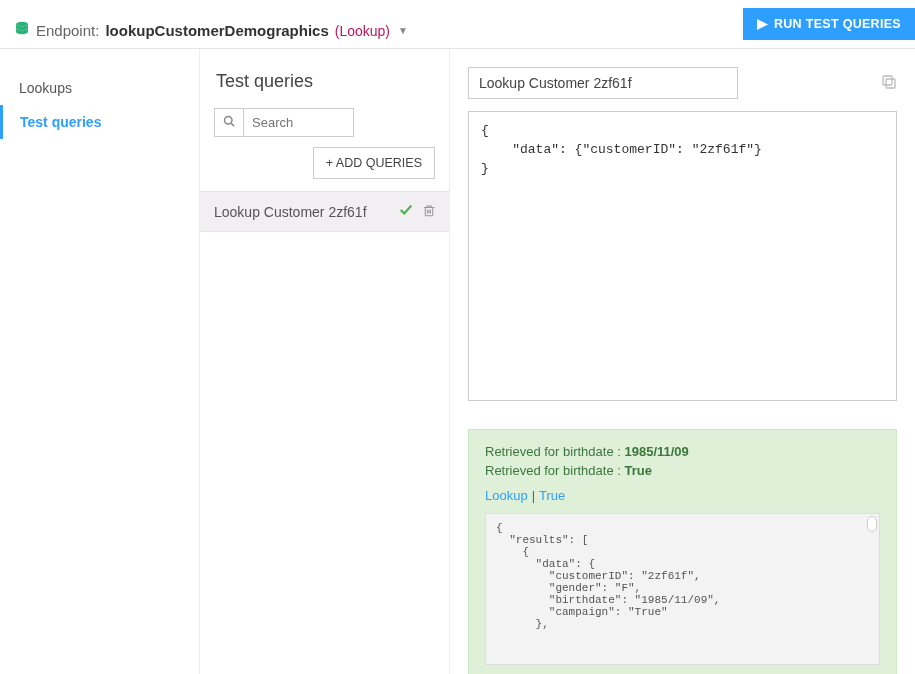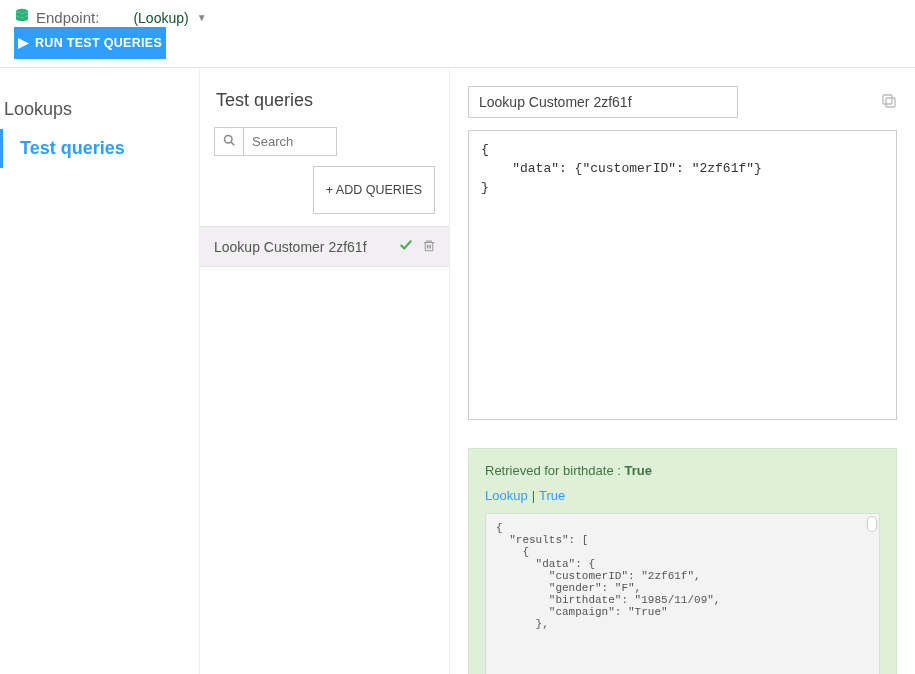--- a/index.html
+++ b/index.html
@@ -1,36 +1,36 @@
 <!DOCTYPE html>
 <html><head>
 <meta charset="utf-8">
 <style>
 * { box-sizing: border-box; margin: 0; padding: 0; }
 body { font-family: -apple-system, BlinkMacSystemFont, "Segoe UI", Helvetica, Arial, sans-serif; font-size: 13px; color: #444; background: #fff; }
-.topbar { display: flex; align-items: flex-start; justify-content: space-between; padding: 8px 0 8px 14px; border-bottom: 1px solid #e5e5e5; flex-direction: column; }
+.topbar { display: flex; align-items: flex-end; justify-content: space-between; padding: 8px 0 8px 14px; border-bottom: 1px solid #e5e5e5; }
 .topbar-left { display: flex; align-items: center; gap: 6px; }
 .db-icon { color: #2ab27b; }
 .endpoint-label { color: #666; font-size: 15px; }
 .endpoint-name { font-weight: 600; color: #333; font-size: 15px; }
-.endpoint-type { color: #14532d; font-size: 14px; margin-left: 28px; }
+.endpoint-type { color: #be185d; font-size: 14px; }
 .chev { color: #888; font-size: 10px; margin-left: 2px; }
-.run-btn { background: #2e9fff; color: #fff; border: none; padding: 9px 4px; font-size: 12.5px; font-weight: 600; letter-spacing: 0.3px; cursor: pointer; display: flex; align-items: center; gap: 6px; }
+.run-btn { background: #2e9fff; color: #fff; border: none; padding: 9px 14px; font-size: 12.5px; font-weight: 600; letter-spacing: 0.3px; cursor: pointer; display: flex; align-items: center; gap: 6px; }
 .run-btn svg { width: 11px; height: 11px; }
 .shell { display: flex; height: calc(674px - 43px); }
 .sidebar { width: 200px; border-right: 1px solid #eee; padding-top: 22px; }
-.side-item { padding: 9px 4px; color: #555; cursor: pointer; font-size: 18px; }
+.side-item { padding: 9px 19px; color: #555; cursor: pointer; font-size: 14px; }
 .side-item.active { color: #2e9fff; font-weight: 600; border-left: 3px solid #2e9fff; padding-left: 17px; }
 .main { flex: 1; display: flex; }
 .qcol { width: 250px; border-right: 1px solid #eee; display: flex; flex-direction: column; }
 .qcol h2 { font-size: 18px; font-weight: 400; color: #444; padding: 22px 16px 16px; }
-.searchwrap { margin: 0 14px 10px; border: 1px solid #ccc; display: flex; align-items: center; width: 123px; }
+.searchwrap { margin: 0 14px 10px; border: 1px solid #ccc; display: flex; align-items: center; width: 140px; }
 .searchwrap .sicon { padding: 6px 8px; color: #888; border-right: 1px solid #ccc; }
 .searchwrap input { border: none; outline: none; padding: 6px 8px; font-size: 13px; width: 100%; }
-.addq { margin: 0 14px 12px auto; border: 1px solid #ccc; background: #fff; padding: 16px 12px; font-size: 12.5px; color: #444; cursor: pointer; }
+.addq { margin: 0 14px 12px auto; border: 1px solid #ccc; background: #fff; padding: 8px 12px; font-size: 12.5px; color: #444; cursor: pointer; }
 .qitem { background: #f1eff1; padding: 11px 14px; display: flex; align-items: center; justify-content: space-between; border-top: 1px solid #e5e5e5; border-bottom: 1px solid #e5e5e5; }
 .qitem-label { color: #555; font-size: 14px; }
 .qitem-actions { display: flex; gap: 10px; align-items: center; }
 .check { color: #4caf50; }
 .trash { color: #999; cursor: pointer; }
 .detail { flex: 1; padding: 18px 18px 0; overflow: hidden; display: flex; flex-direction: column; }
 .detail-top { display: flex; align-items: center; gap: 14px; margin-bottom: 12px; }
 .qname-input { border: 1px solid #ccc; padding: 7px 10px; font-size: 14px; width: 270px; color: #444; }
 .copy-icon { margin-left: auto; color: #bbb; cursor: pointer; }
 .code-editor { border: 1px solid #ccc; padding: 10px 12px; font-family: "Courier New", monospace; font-size: 13px; white-space: pre; height: 290px; color: #333; line-height: 1.45; }
@@ -49,20 +49,21 @@
 <div class="topbar">
   <div class="topbar-left">
     <span class="db-icon">
       <svg width="16" height="16" viewBox="0 0 16 16" fill="currentColor">
           <ellipse cx="8" cy="3" rx="6" ry="2.2"></ellipse>
           <path d="M2 3v4c0 1.2 2.7 2.2 6 2.2s6-1 6-2.2V3c0 1.2-2.7 2.2-6 2.2S2 4.2 2 3z"></path>
           <path d="M2 7v4c0 1.2 2.7 2.2 6 2.2s6-1 6-2.2V7c0 1.2-2.7 2.2-6 2.2S2 8.2 2 7z"></path>
         </svg>
     </span>
     <span class="endpoint-label">Endpoint:</span>
+    <span class="endpoint-name">lookupCustomerDemographics</span>
     <span class="endpoint-type">(Lookup)</span>
     <span class="chev">▼</span>
   </div>
   <button class="run-btn">
     <svg viewBox="0 0 10 10" fill="#fff">
         <polygon points="0,0 10,5 0,10"></polygon>
       </svg>
     <span>RUN TEST QUERIES</span>
   </button>
 </div>
@@ -116,20 +117,21 @@
               <rect x="5" y="5" width="9" height="9" rx="1"></rect>
               <rect x="2" y="2" width="9" height="9" rx="1"></rect>
             </svg>
         </span>
       </div>
       <div class="code-editor">{
     "data": {"customerID": "2zf61f"}
 }</div>
 
       <div class="results">
+        <div class="res-line"><span>Retrieved for birthdate : </span><b>1985/11/09</b></div>
         <div class="res-line"><span>Retrieved for birthdate : </span><b>True</b></div>
         <div class="res-links">
           <a>Lookup</a><span class="res-sep">|</span><a>True</a>
         </div>
         <div class="res-json"><span>{
   "results": [
     {
       "data": {
         "customerID": "2zf61f",
         "gender": "F",

